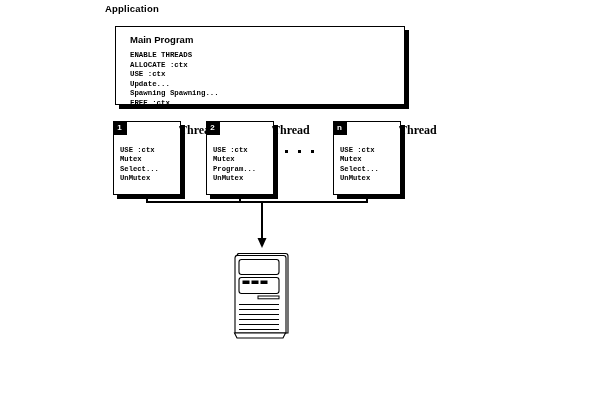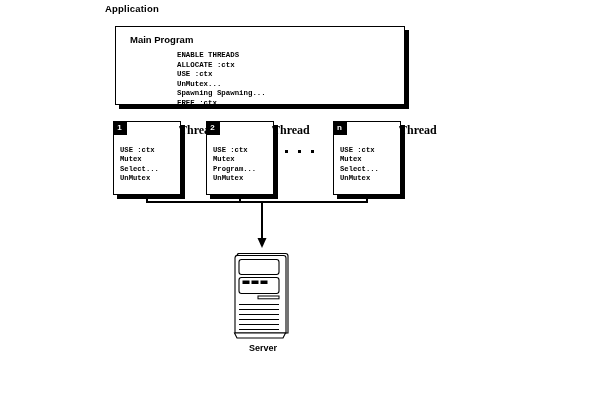--- a/index.html
+++ b/index.html
@@ -58,21 +58,21 @@
   .mp-code {
     position: absolute;
     left: 14px;
     top: 24px;
     font-family: "Liberation Mono", "DejaVu Sans Mono", monospace;
     font-size: 7.4px;
     font-weight: bold;
     line-height: 9.6px;
     white-space: pre;
   }
-  .mp-code div { white-space: pre; margin-left: 47px; }
+  .mp-code div { white-space: pre; }
 
   
   .thread-box { width: 68px; height: 74px; }
   #thread-box-1 { left: 113px; top: 121px; }
   #thread-box-2 { left: 206px; top: 121px; }
   #thread-box-n { left: 333px; top: 121px; }
 
   .thread-badge {
     position: absolute;
     left: -1.5px;
@@ -152,21 +152,21 @@
 </style>
 </head>
 <body>
 
 <div id="page">
 
   <div class="app-label">Application</div>
 
   <div class="sbox" id="main-program-box">
     <div class="mp-title">Main Program</div>
-    <div class="mp-code" id="main-program-code"><div>ENABLE THREADS</div><div>ALLOCATE :ctx</div><div>USE :ctx</div><div>UnMutex...</div><div>Spawning Spawning...</div><div>FREE :ctx</div></div>
+    <div class="mp-code" id="main-program-code"><div>ENABLE THREADS</div><div>ALLOCATE :ctx</div><div>USE :ctx</div><div>Update...</div><div>Spawning Spawning...</div><div>FREE :ctx</div></div>
   </div>
 
   <div class="sbox thread-box" id="thread-box-1">
     <div class="thread-badge">1</div>
     <div class="thread-title">Thread</div>
     <div class="thread-code" id="thread-code-0"><div>USE :ctx</div><div>Mutex</div><div>Select...</div><div>UnMutex</div></div>
   </div>
 
   <div class="sbox thread-box" id="thread-box-2">
     <div class="thread-badge">2</div>
@@ -216,15 +216,14 @@
     <line x1="6" y1="55.5" x2="46" y2="55.5" stroke="#000" stroke-width="1.1"></line>
     <line x1="6" y1="60.5" x2="46" y2="60.5" stroke="#000" stroke-width="1.1"></line>
     <line x1="6" y1="65.5" x2="46" y2="65.5" stroke="#000" stroke-width="1.1"></line>
     <line x1="6" y1="70.5" x2="46" y2="70.5" stroke="#000" stroke-width="1.1"></line>
     <line x1="6" y1="75.5" x2="46" y2="75.5" stroke="#000" stroke-width="1.1"></line>
     <line x1="6" y1="80.5" x2="46" y2="80.5" stroke="#000" stroke-width="1.1"></line>
 
     <path d="M1.5 84 h51 l-2.5 5 h-46 z" fill="#fff" stroke="#000" stroke-width="1.1"></path>
   </svg>
 
-  <div id="server-label">Server</div>
 
 </div>
 
 </body></html>

